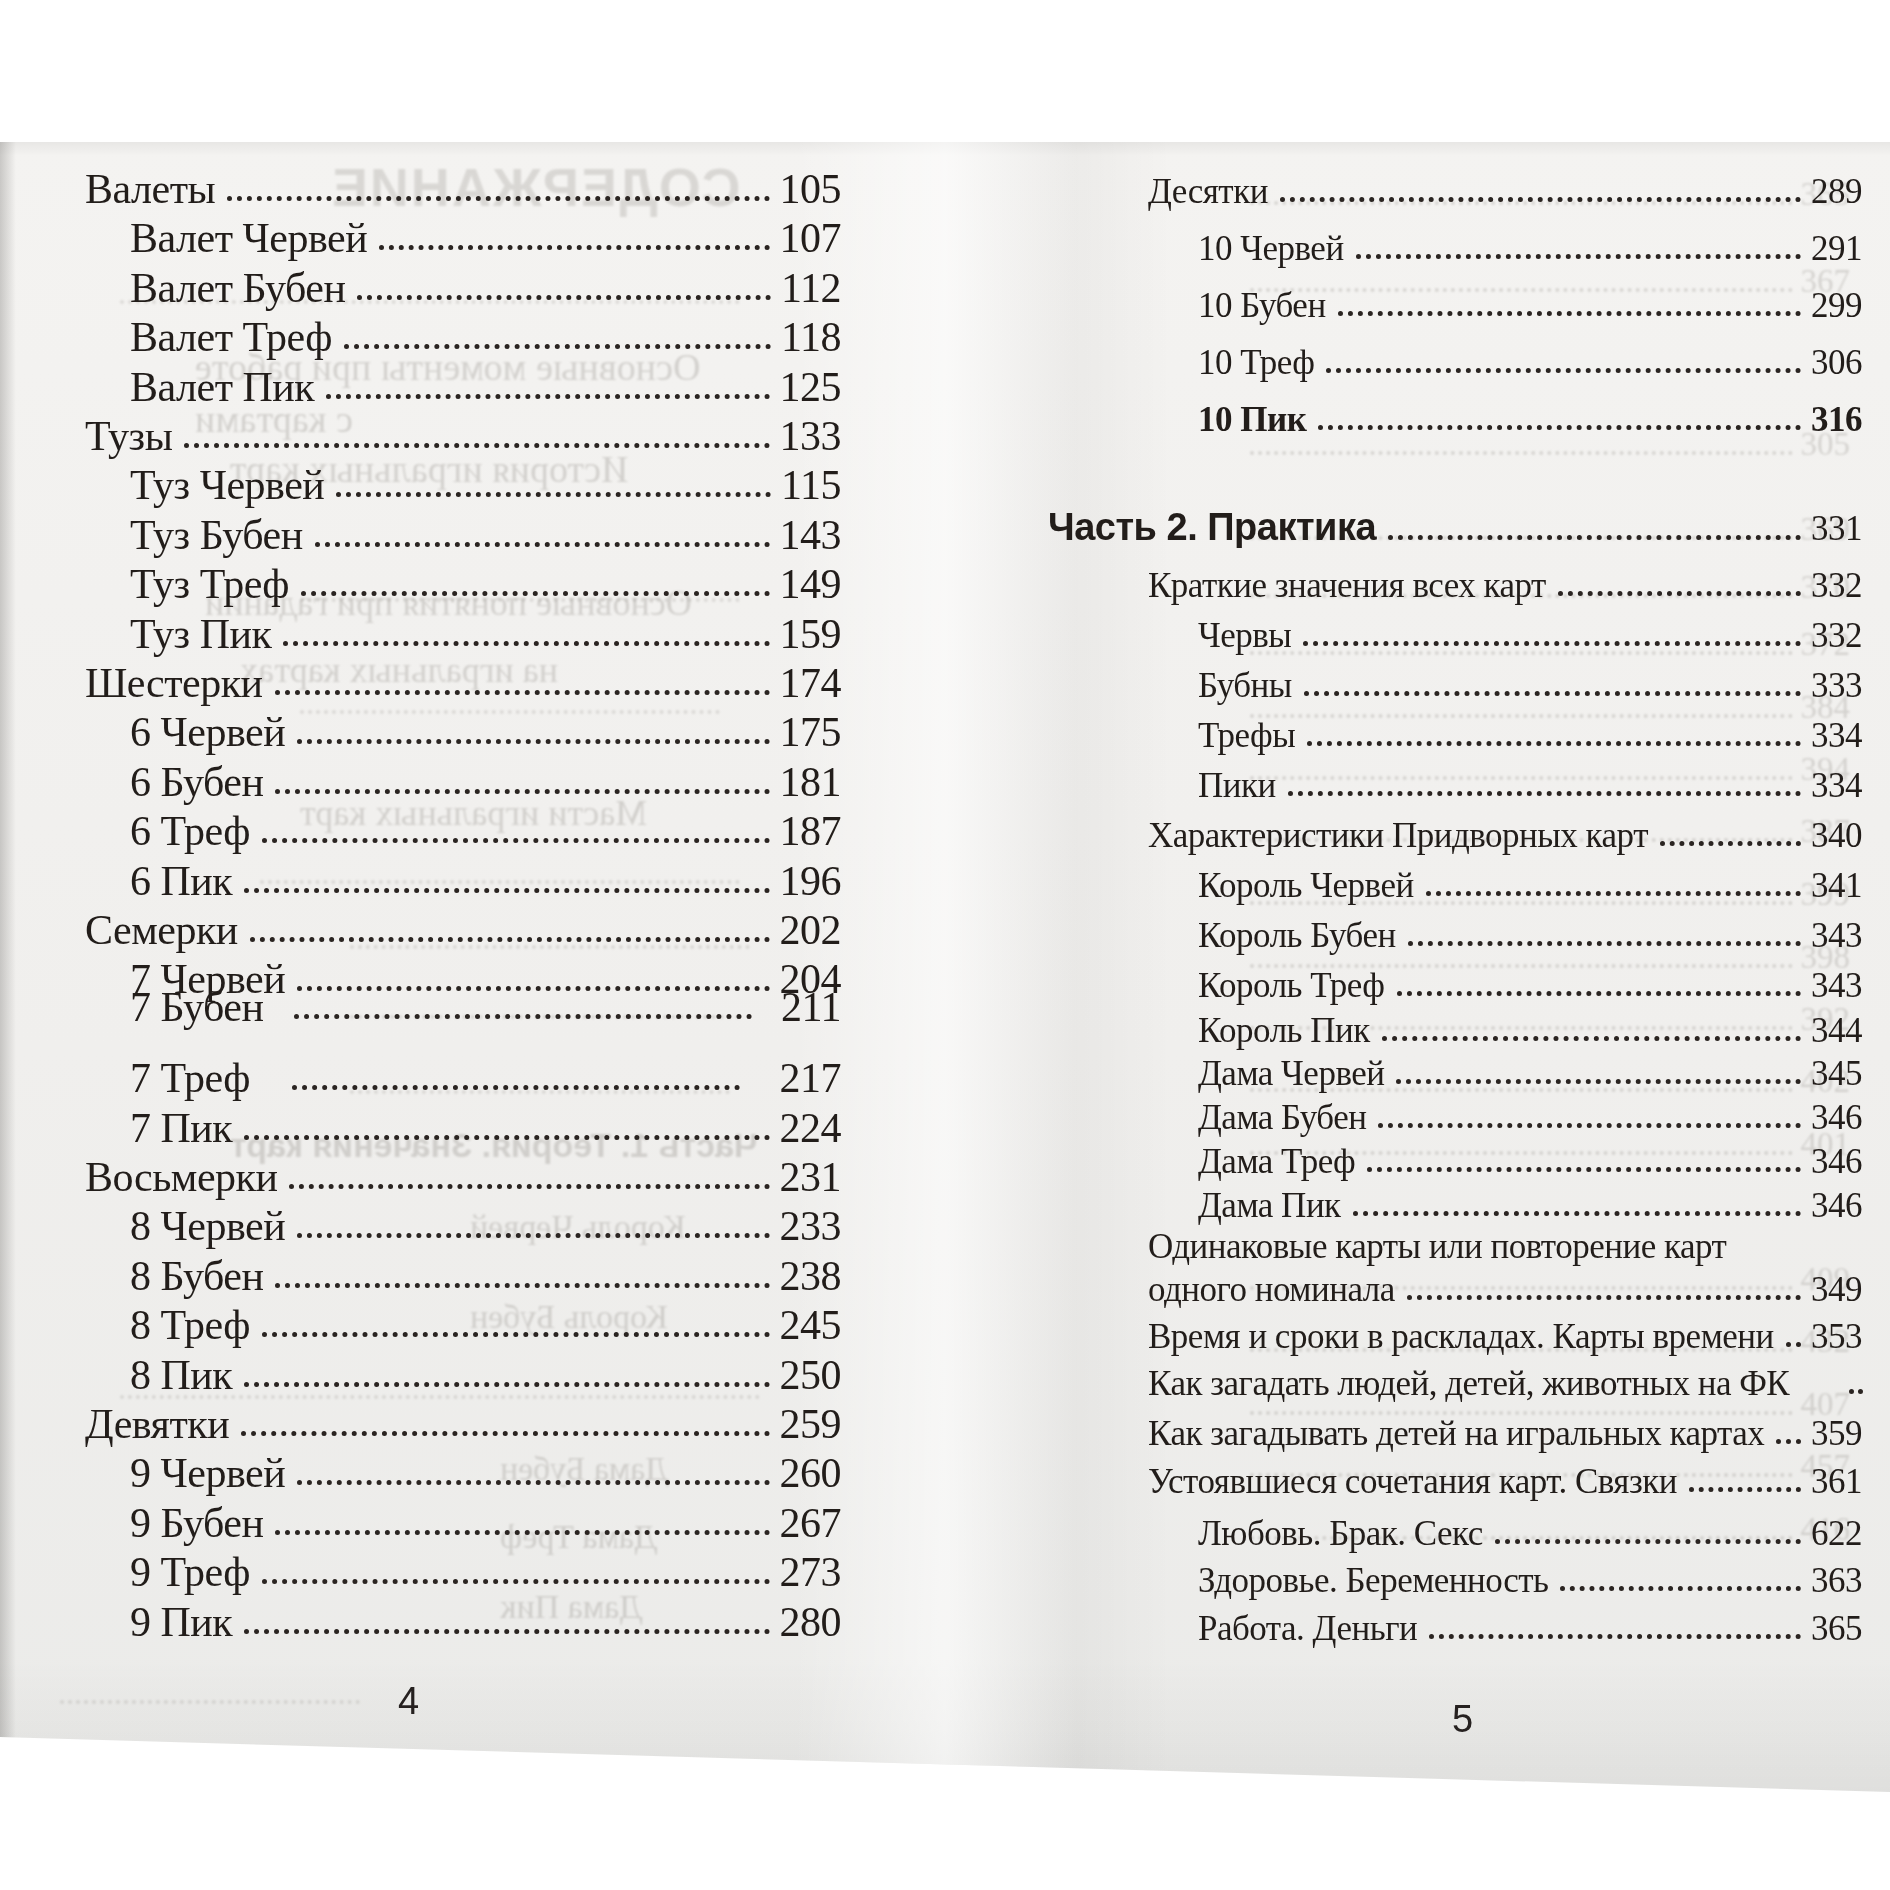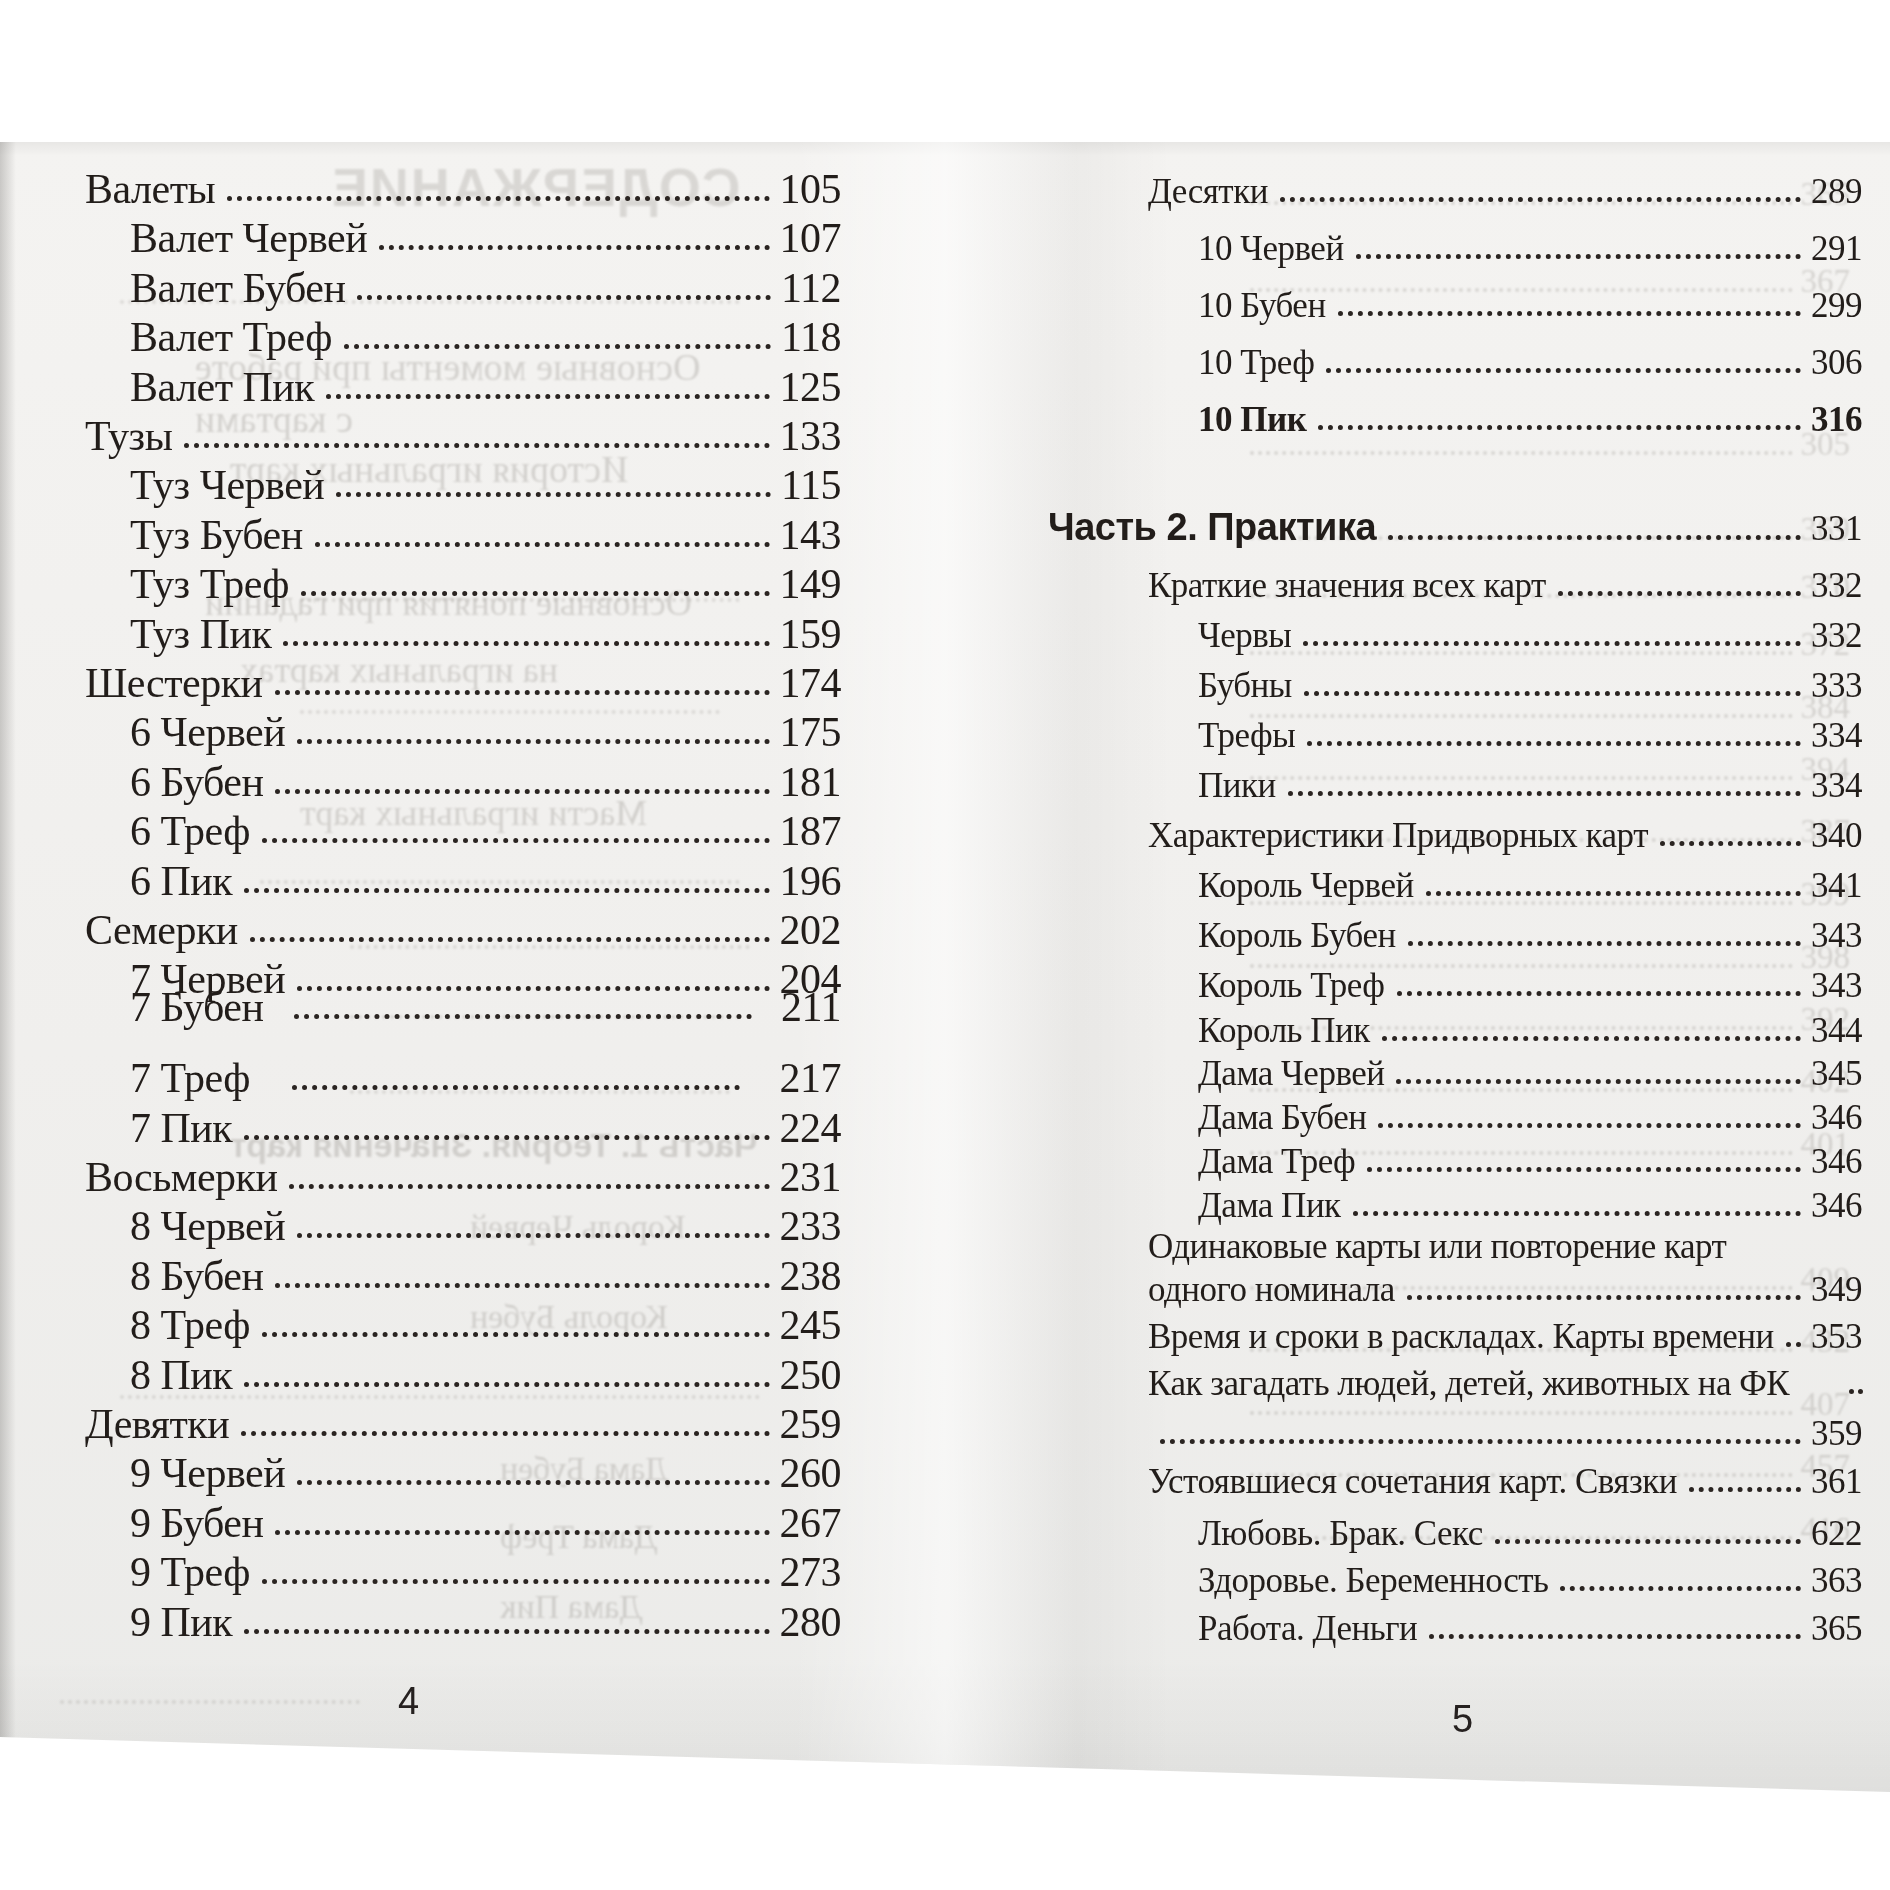--- a/index.html
+++ b/index.html
@@ -439,20 +439,21 @@
       <span class="lbl">Время и сроки в раскладах. Карты времени</span>
       <span class="dots"></span>
       <span class="num">353</span>
     </div>
     <div class="row right-pg" style="left: 1148px; top: 1355px; width: 714px; height: 48px; gap: 48px;">
       <span class="lbl">Как загадать людей, детей, животных на ФК</span>
       <span class="dots"></span>
       <span class="num">355</span>
     </div>
     <div class="row right-pg" style="left: 1148px; top: 1405px; width: 714px; height: 48px;">
+      <span class="lbl">Как загадывать детей на игральных картах</span>
       <span class="dots"></span>
       <span class="num">359</span>
     </div>
     <div class="row right-pg" style="left: 1148px; top: 1453px; width: 714px; height: 48px;">
       <span class="lbl">Устоявшиеся сочетания карт. Связки</span>
       <span class="dots"></span>
       <span class="num">361</span>
     </div>
     <div class="row right-pg" style="left: 1198px; top: 1505px; width: 664px; height: 48px;">
       <span class="lbl">Любовь. Брак. Секс</span>

